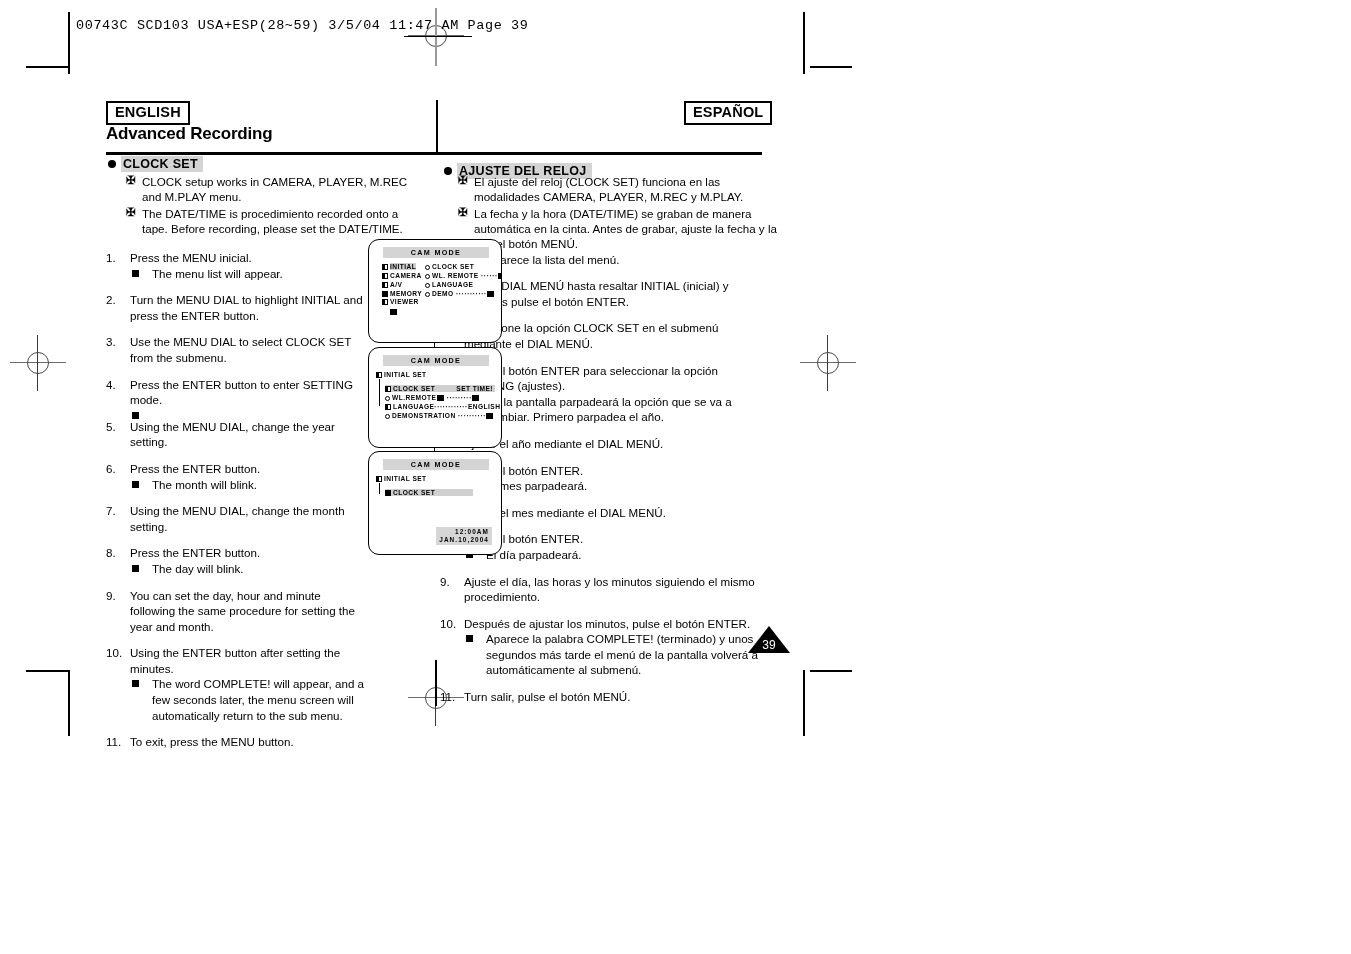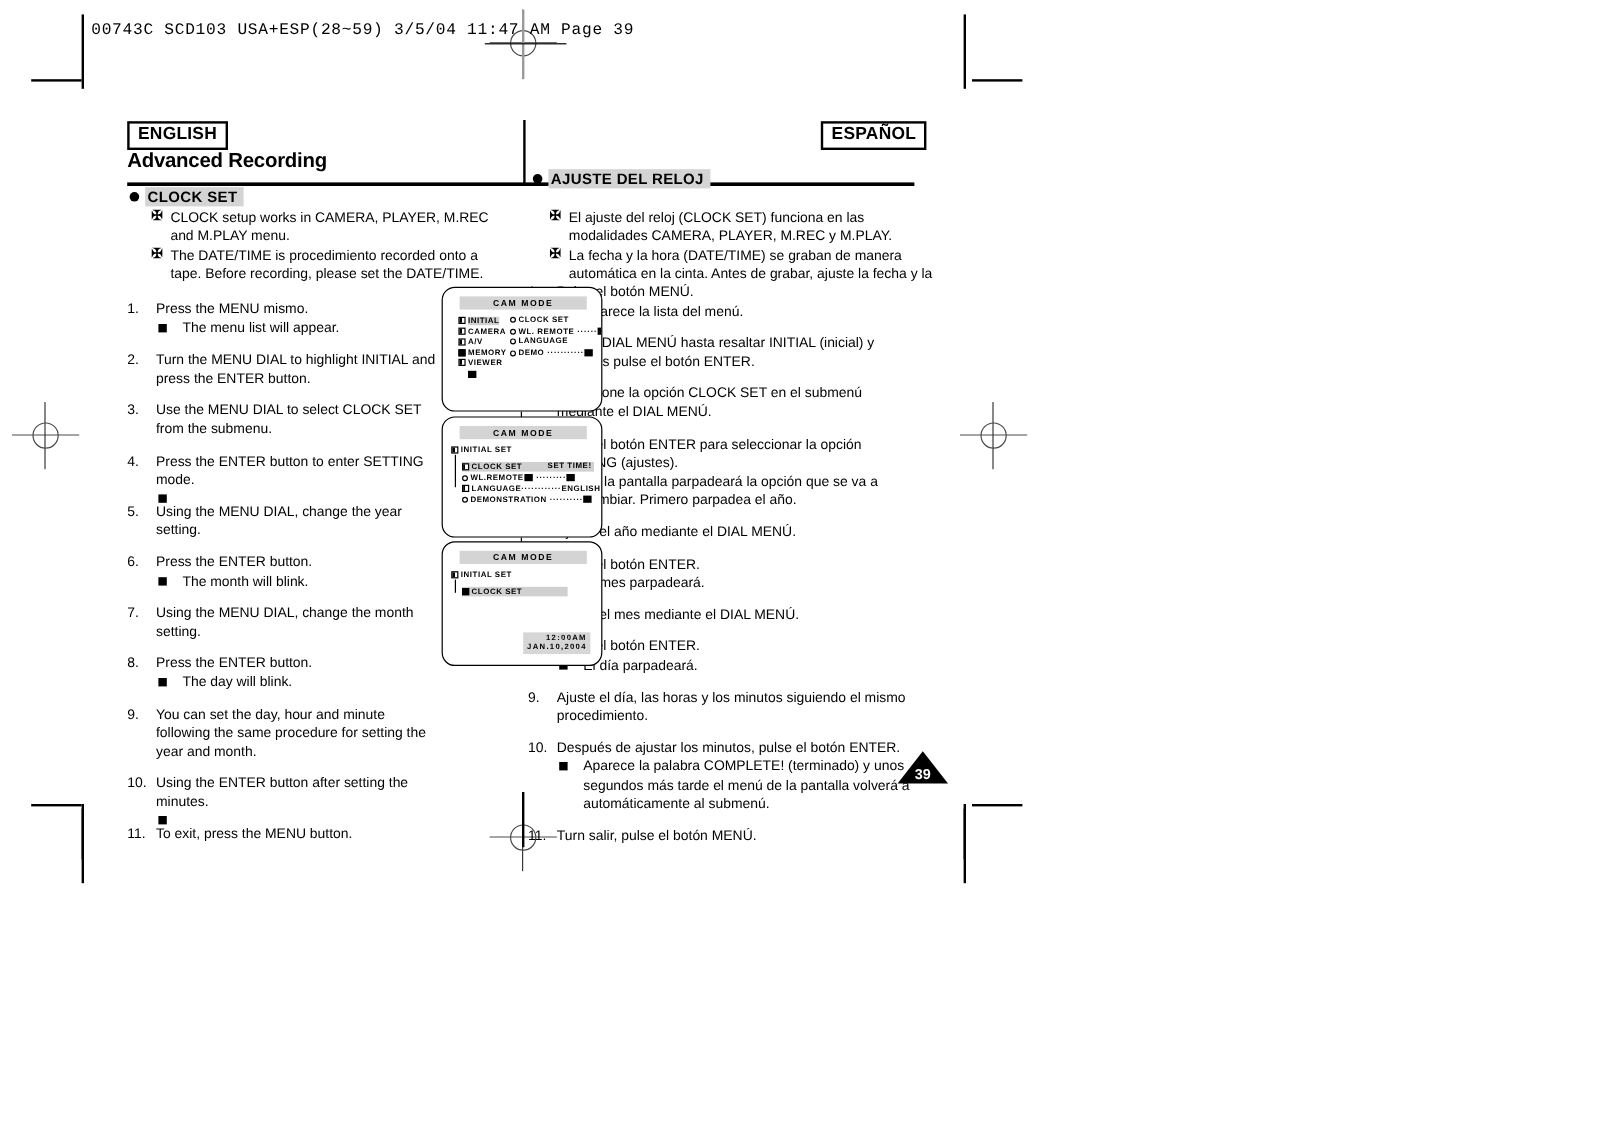--- a/index.html
+++ b/index.html
@@ -95,21 +95,21 @@
     border-radius: 50%;
     background: #000;
     margin-right: 5px;
     position: relative; top: 0px;
   }
   .sechead .hl {
     background: #d4d4d4;
     padding: 1px 5px 1px 2px;
   }
   #sec-en { left: 108px; top: 157px; }
-  #sec-es { left: 444px; top: 142px; text-align: center; }
+  #sec-es { left: 444px; top: 164px; text-align: center; }
 
   
   .intro { position: absolute; font-size: 11.6px; line-height: 15.4px; }
   #intro-en { left: 126px; top: 174px; width: 300px; }
   #intro-es { left: 458px; top: 174px; width: 320px; }
   .intro .bl { position: relative; padding-left: 16px; margin-bottom: 1px; }
   .intro .bl .mk {
     position: absolute; left: 0; top: -1px;
     font-size: 11.5px; font-weight: bold;
   }
@@ -210,21 +210,21 @@
     border-right: 21px solid transparent;
     border-bottom: 27px solid #000;
   }
   .pagebadge-num {
     position: absolute;
     left: 748px; top: 638px;
     width: 42px;
     text-align: center;
     color: #fff;
     font-size: 12px;
-    font-weight: bold;
+    font-weight: normal;
   }
 </style>
 </head>
 <body>
 
 <div class="page">
 
   <div class="crop h" style="left:26px;top:66px;"></div>
   <div class="crop v" style="left:68px;top:12px;"></div>
   <div class="crop h" style="left:810px;top:66px;"></div>
@@ -279,30 +279,30 @@
   <div class="intro" id="intro-en">
       <div class="bl"><span class="mk">✠</span><span>CLOCK setup works in CAMERA, PLAYER, M.REC and M.PLAY menu.</span></div>
       <div class="bl"><span class="mk">✠</span><span>The DATE/TIME is procedimiento recorded onto a tape. Before recording, please set the DATE/TIME.</span></div>
     </div>
   <div class="intro" id="intro-es">
       <div class="bl"><span class="mk">✠</span><span>El ajuste del reloj (CLOCK SET) funciona en las modalidades CAMERA, PLAYER, M.REC y M.PLAY.</span></div>
       <div class="bl"><span class="mk">✠</span><span>La fecha y la hora (DATE/TIME) se graban de manera automática en la cinta. Antes de grabar, ajuste la fecha y la hora.</span></div>
     </div>
 
   <div class="steps" id="steps-en">
-      <div class="step"><span class="num">1.</span><span>Press the MENU mismo.</span><div class="sub"><span class="sq"></span><span>The menu list will appear.</span></div></div>
+      <div class="step"><span class="num">1.</span><span>Press the MENU inicial.</span><div class="sub"><span class="sq"></span><span>The menu list will appear.</span></div></div>
       <div class="step"><span class="num">2.</span><span>Turn the MENU DIAL to highlight INITIAL and press the ENTER button.</span></div>
       <div class="step"><span class="num">3.</span><span>Use the MENU DIAL to select CLOCK SET from the submenu.</span></div>
       <div class="step"><span class="num">4.</span><span>Press the ENTER button to enter SETTING mode.</span><div class="sub"><span class="sq"></span></div></div>
       <div class="step"><span class="num">5.</span><span>Using the MENU DIAL, change the year setting.</span></div>
       <div class="step"><span class="num">6.</span><span>Press the ENTER button.</span><div class="sub"><span class="sq"></span><span>The month will blink.</span></div></div>
       <div class="step"><span class="num">7.</span><span>Using the MENU DIAL, change the month setting.</span></div>
       <div class="step"><span class="num">8.</span><span>Press the ENTER button.</span><div class="sub"><span class="sq"></span><span>The day will blink.</span></div></div>
       <div class="step"><span class="num">9.</span><span>You can set the day, hour and minute following the same procedure for setting the year and month.</span></div>
-      <div class="step"><span class="num">10.</span><span>Using the ENTER button after setting the minutes.</span><div class="sub"><span class="sq"></span></div></div>
+      <div class="step"><span class="num">10.</span><span>Using the ENTER button after setting the minutes.</span><div class="sub"><span class="sq"></span><span>The word COMPLETE! will appear, and a few seconds later, the menu screen will automatically return to the sub menu.</span></div></div>
       <div class="step"><span class="num">11.</span><span>To exit, press the MENU button.</span></div>
     </div>
   <div class="steps" id="steps-es">
       <div class="step"><span class="num">1.</span><span>Pulse el botón MENÚ.</span><div class="sub"><span class="sq"></span><span>Aparece la lista del menú.</span></div></div>
       <div class="step"><span class="num">2.</span><span>Gire el DIAL MENÚ hasta resaltar INITIAL (inicial) y después pulse el botón ENTER.</span></div>
       <div class="step"><span class="num">3.</span><span>Seleccione la opción CLOCK SET en el submenú mediante el DIAL MENÚ.</span></div>
       <div class="step"><span class="num">4 .</span><span>Pulse el botón ENTER para seleccionar la opción SETTING (ajustes).</span><div class="sub"><span class="sq"></span><span>En la pantalla parpadeará la opción que se va a cambiar. Primero parpadea el año.</span></div></div>
       <div class="step"><span class="num">5.</span><span>Ajuste el año mediante el DIAL MENÚ.</span></div>
       <div class="step"><span class="num">6.</span><span>Pulse el botón ENTER.</span><div class="sub"><span class="sq"></span><span>El mes parpadeará.</span></div></div>
       <div class="step"><span class="num">7.</span><span>Ajuste el mes mediante el DIAL MENÚ.</span></div>

